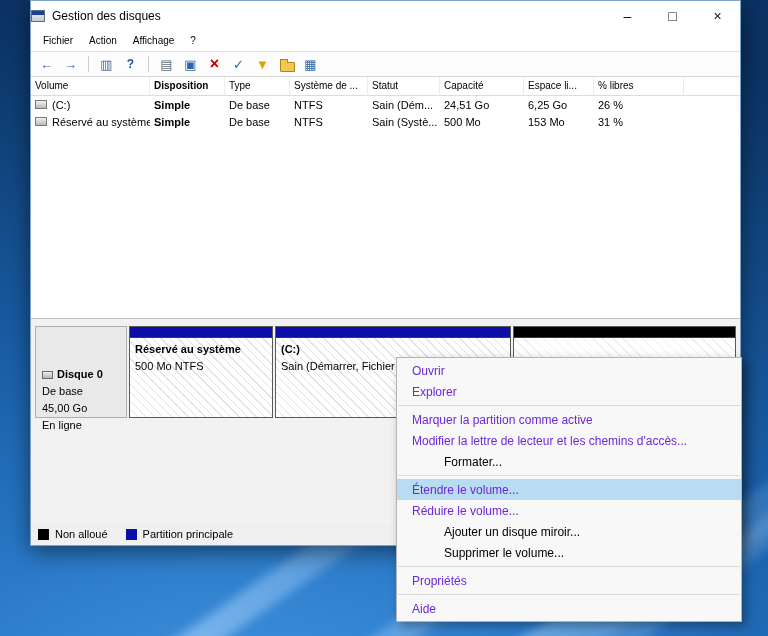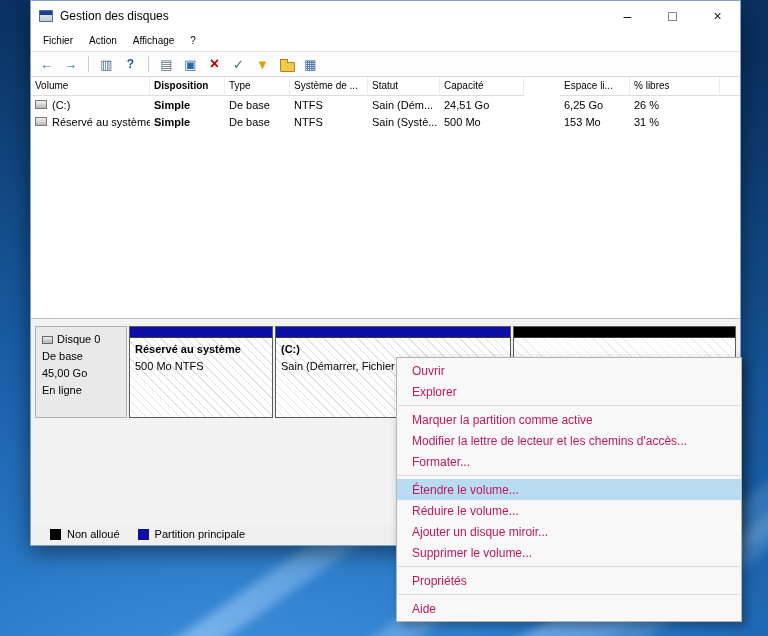--- a/index.html
+++ b/index.html
@@ -19,21 +19,21 @@
   .beam.b3{ left:520px; top:200px; transform:rotate(58deg); width:44px; opacity:.8; }
   .beam.b4{ left:660px; top:150px; transform:rotate(54deg); opacity:.5; }
 
   
   .window {
     position:absolute; left:30px; top:0; width:711px; height:546px;
     background:#f0f0f0; border:1px solid #7fa3c8;
     box-shadow:0 6px 22px rgba(0,0,0,.5);
     z-index:1; font-size:12px; color:#000;
   }
-  .titlebar { height:29px; background:#fff; display:flex; align-items:center; padding-left:8px; }
+  .titlebar { height:29px; background:#fff; display:flex; align-items:center; padding-left:0; }
   .app-icon { width:14px; height:12px; border:1px solid #5a6b7d; background:linear-gradient(#e9eef3,#c2ccd6); position:relative; }
   .app-icon::before { content:""; position:absolute; left:0; top:0; right:0; height:4px; background:#1c3f94; }
   .title-text { margin-left:7px; font-size:12px; }
   .win-controls { margin-left:auto; display:flex; height:100%; }
   .wbtn { width:45px; height:100%; display:flex; align-items:center; justify-content:center; font-size:14px; color:#111; }
 
   .menubar { height:21px; background:#fff; display:flex; align-items:center; padding-left:4px; }
   .menu-item { padding:2px 8px; font-size:10px; }
 
   .toolbar { height:26px; background:#fdfdfd; border-top:1px solid #e3e3e3; border-bottom:1px solid #d7d7d7;
@@ -52,57 +52,57 @@
   .ico-folder { position:relative; }
   .ico-folder::before{content:""; position:absolute; left:3px; top:7px; width:13px; height:8px; background:#f2c94c; border:1px solid #ab8420; border-radius:1px;}
   .ico-folder::after{content:""; position:absolute; left:3px; top:4px; width:6px; height:3px; background:#f2c94c; border:1px solid #ab8420; border-bottom:none;}
   .ico-views::before{content:"▦"; color:#2d64a8;}
 
   
   .listpane { position:absolute; top:76px; left:0; right:0; height:242px; background:#fff; border-bottom:1px solid #c2c2c2; }
   .lheader { display:flex; height:19px; font-size:10px; }
   .hcell { padding:3px 4px 0 4px; border-right:1px solid #ececec; border-bottom:1px solid #dcdcdc; white-space:nowrap; overflow:hidden; }
   .c0{width:119px;} .c1{width:75px;font-weight:bold;} .c2{width:65px;} .c3{width:78px;} .c4{width:72px;}
-  .c5{width:84px;} .c6{width:70px;margin-left:36px;} .c7{width:90px;} .c8{flex:1; border-right:none;}
+  .c5{width:84px;} .c6{width:70px;} .c7{width:90px;} .c8{flex:1; border-right:none;}
   .lrow { display:flex; height:17px; align-items:center; font-size:11px; }
   .rcell { padding:0 4px; white-space:nowrap; overflow:hidden; display:flex; align-items:center; }
   .drive-ico { width:12px; height:9px; border:1px solid #7a7a7a; background:linear-gradient(#f2f2f2,#b9b9b9); margin-right:5px; flex:none; }
 
   
   .graphpane { position:absolute; top:318px; left:0; right:0; bottom:0; background:#f2f2f2; }
   .diskrow { position:absolute; top:7px; left:4px; right:4px; height:92px; display:flex; }
   .diskpanel { width:92px; background:#e9e9e9; border:1px solid #aeaeae; padding:4px 6px; font-size:11px; line-height:1.55; }
-  .diskpanel .dname { font-weight:normal; display:flex; align-items:center; gap:4px; }
+  .diskpanel .dname { font-weight:bold; display:flex; align-items:center; gap:4px;margin-top:35px; }
   .disk-ico { width:11px; height:8px; border:1px solid #6a6a6a; background:linear-gradient(#eee,#b5b5b5); flex:none; }
   .partitions { display:flex; flex:1; margin-left:2px; gap:2px; }
   .part { border:1px solid #5a5a5a; display:flex; flex-direction:column; background:#fff; }
   .part-1 { width:144px; flex:none; }
   .part-2 { width:236px; flex:none; }
   .part-un { flex:1; }
   .pbar { height:11px; background:#0d0da8; border-bottom:1px solid #3a3a3a; flex:none; }
   .pbar.black { background:#000; }
   .pbody { flex:1; padding:3px 5px; font-size:11px; line-height:1.5;
     background:repeating-linear-gradient(45deg,#fff 0,#fff 5px,#e2e2e2 5px,#e2e2e2 6px); overflow:hidden; }
   .pbody div { white-space:nowrap; overflow:hidden; }
   .pname { font-weight:bold; }
   .pbody.light { background:repeating-linear-gradient(45deg,#fff 0,#fff 6px,#efefef 6px,#efefef 7px); }
 
   .legend { position:absolute; left:0; right:0; bottom:0; height:22px; background:#f0f0f0;
-    display:flex; align-items:center; padding-left:19px; gap:18px; font-size:11px; }
+    display:flex; align-items:center; padding-left:7px; gap:18px; font-size:11px; }
   .lg { display:flex; align-items:center; gap:6px; }
   .sw { width:11px; height:11px; flex:none; }
   .sw-unalloc { background:#000; }
   .sw-primary { background:#0d0da8; }
 
   
   .ctxmenu { position:absolute; left:396px; top:357px; width:346px; background:#f8f8f8;
     border:1px solid #b4b4b4; box-shadow:4px 4px 10px rgba(0,0,0,.35); padding:2px 0;
     z-index:10; font-size:12px; }
-  .mi { height:21px; display:flex; align-items:center; padding-left:15px; color:#be185d; white-space:nowrap; }
-  .mi.disabled { color:#be185d; }
+  .mi { height:21px; display:flex; align-items:center; padding-left:15px; color:#6d28d9; white-space:nowrap; }
+  .mi.disabled { color:#000000;margin-left:32px; }
   .mi.hl { background:#b9dcf3; }
   .msep { height:1px; background:#d9d9d9; margin:3px 1px; }
 </style>
 </head>
 <body>
 
 <div class="beam b1"></div>
 <div class="beam b2"></div>
 <div class="beam b3"></div>
 <div class="beam b4"></div>

